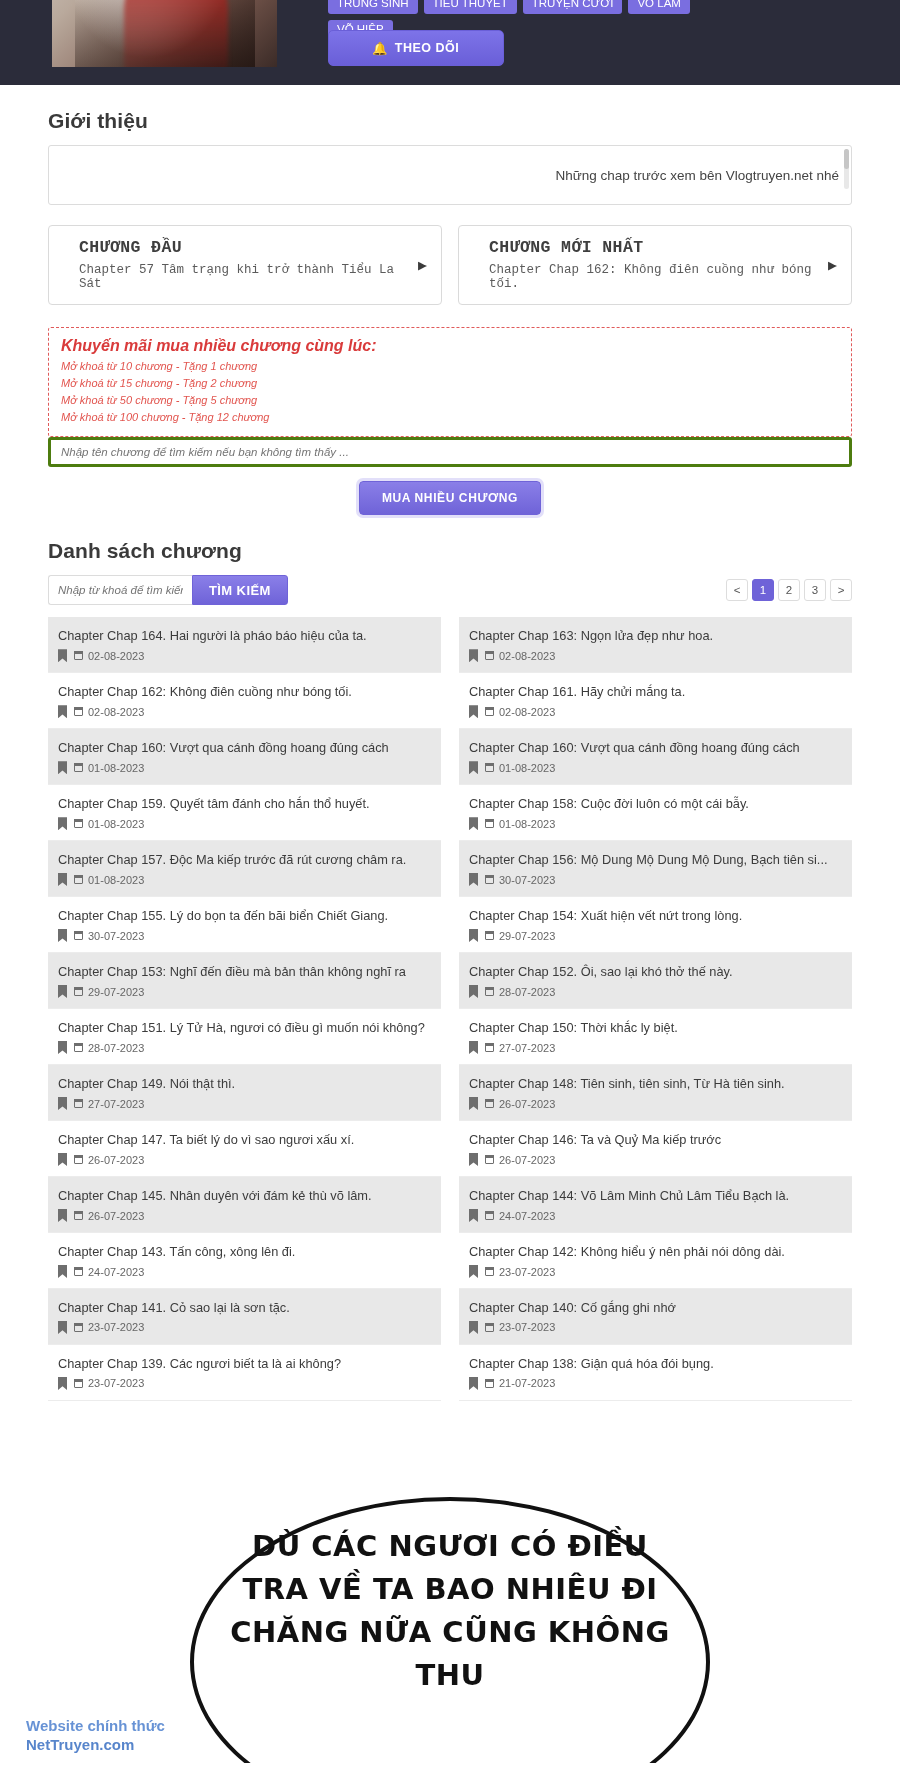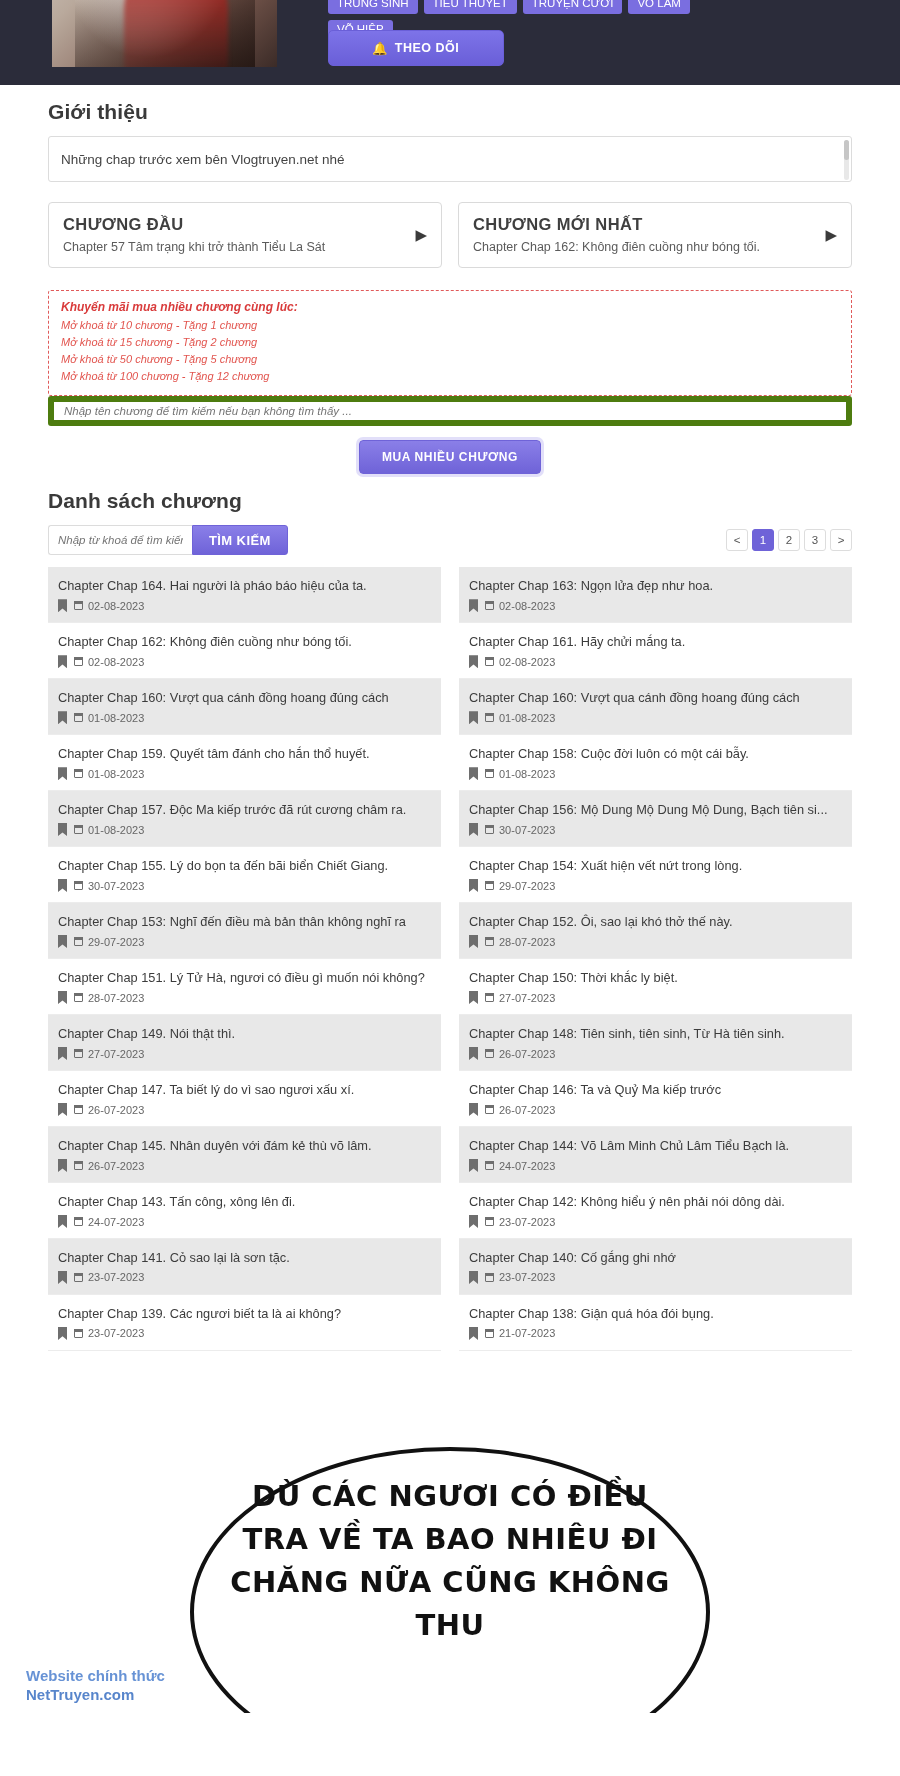--- a/index.html
+++ b/index.html
@@ -76,34 +76,35 @@
     font-weight: 600;
     cursor: pointer;
   }
 
   
   .content { padding: 0 48px; }
   h2.section-title {
     font-size: 21px;
     font-weight: 700;
     color: #3a3a3a;
-    margin: 15px 0 12px 0;
+    margin: 24px 0 12px 0;
     letter-spacing: .1px;
   }
   .intro-box {
     border: 1px solid #dcdcdc;
     border-radius: 3px;
-    height: 46px;
+    height: 60px;
     display: flex;
     align-items: center;
     padding: 0 12px;
     font-size: 13.5px;
     color: #444;
     position: relative;
     background: #fff;
+    justify-content: flex-end;
   }
   .intro-scroll {
     position: absolute;
     right: 2px; top: 3px;
     width: 5px; height: 40px;
     background: #e8e8e8;
     border-radius: 3px;
   }
   .intro-scroll i {
     display: block;
@@ -115,24 +116,25 @@
   
   .nav-cards {
     display: flex;
     gap: 16px;
     margin-top: 20px;
   }
   .nav-card {
     flex: 1;
     border: 1px solid #dadada;
     border-radius: 4px;
-    padding: 12px 14px 13px;
+    padding: 12px 30px 13px;
     position: relative;
     background: #fff;
     cursor: pointer;
+    font-family: Liberation Mono, monospace;
   }
   .nav-card .t {
     font-size: 16.5px;
     font-weight: 700;
     color: #3f3f3f;
     letter-spacing: .4px;
     margin-bottom: 6px;
   }
   .nav-card .s {
     font-size: 12.5px;
@@ -149,41 +151,41 @@
   
   .promo {
     margin-top: 22px;
     border: 1px dashed #e05a5a;
     border-radius: 3px;
     padding: 9px 12px 10px;
     background: #fff;
   }
   .promo .head {
     color: #d93b3b;
-    font-size: 12px;
+    font-size: 16px;
     font-weight: 700;
     font-style: italic;
     margin-bottom: 3px;
   }
   .promo .line {
     color: #e2554f;
     font-size: 11px;
     font-style: italic;
     line-height: 1.55;
   }
   .note {
     font-size: 11.5px;
     color: #4a4a4a;
     font-style: italic;
     margin: 9px 0 5px;
   }
   .search-chapter-input {
     width: 100%;
     height: 30px;
-    border: 6px solid #4d7c0f;
+    border: 3px solid #4d7c0f;
     border-radius: 3px;
     font-size: 11.5px;
     color: #888;
     padding: 0 10px;
     font-family: "Liberation Sans", sans-serif;
     font-style: italic;
     background: #fff;
   }
   .buy-wrap { text-align: center; margin-top: 14px; }
   .buy-btn {

